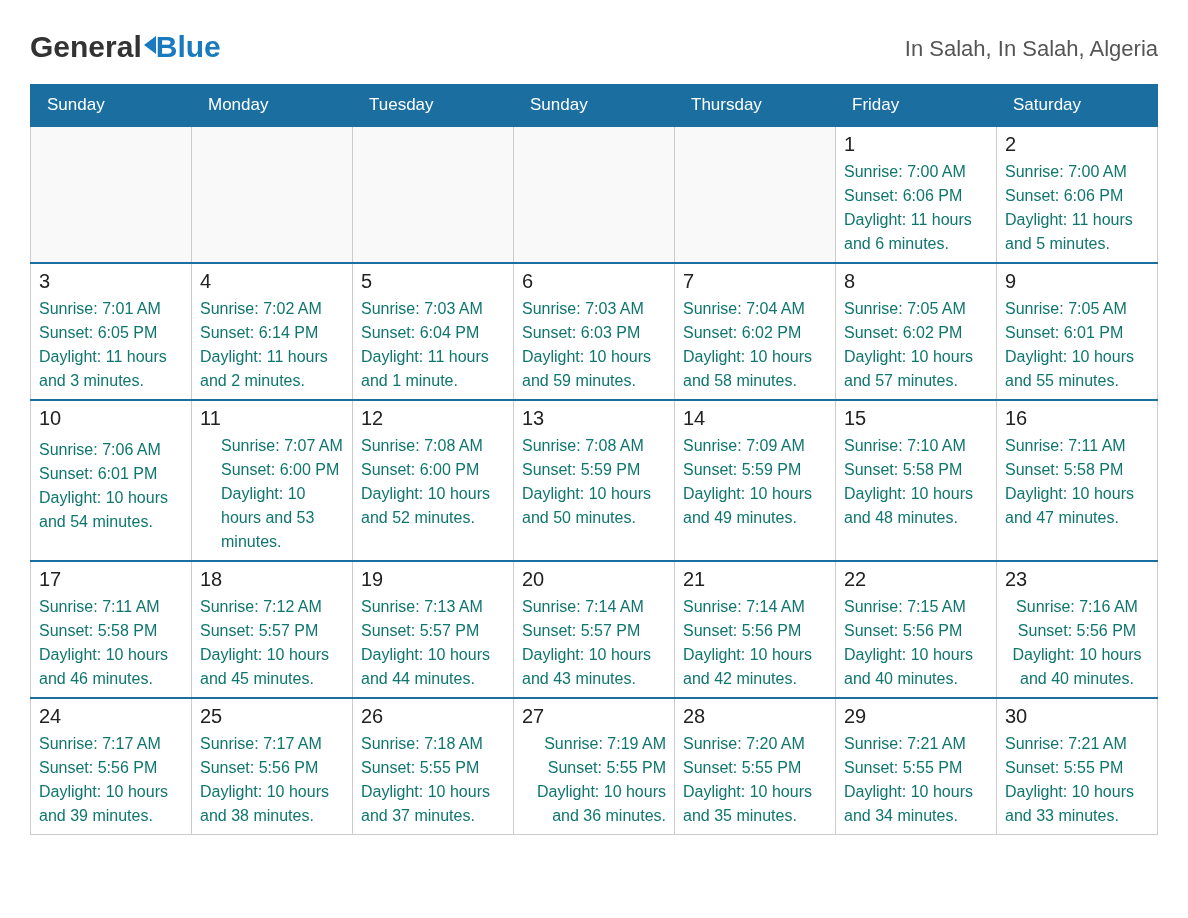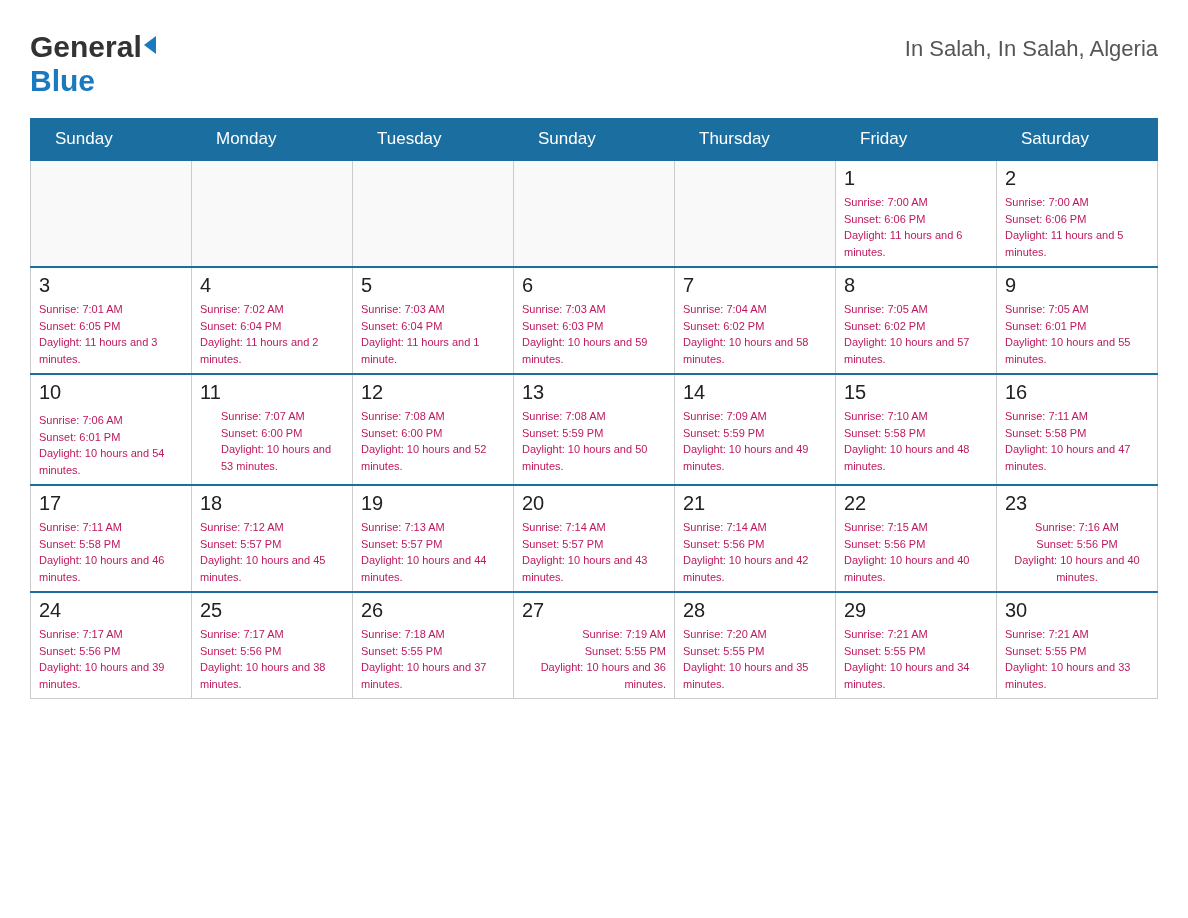--- a/index.html
+++ b/index.html
@@ -11,21 +11,20 @@
       min-height: 918px;
     }
     .header {
       display: flex;
       justify-content: space-between;
       align-items: flex-start;
       margin-bottom: 20px;
     }
     .logo {
       display: flex;
-      flex-direction: column;
       align-items: flex-start;
     }
     .title-section {
       text-align: right;
     }
     .month-year {
       font-size: 52px;
       font-weight: normal;
       color: #222;
       line-height: 1.1;
@@ -36,21 +35,21 @@
       margin-top: 6px;
     }
     .calendar {
       width: 100%;
       border-collapse: collapse;
       border: 1px solid #aaa;
     }
     .calendar th {
       background-color: #1a6fa0;
       color: #fff;
-      padding: 10px 24px;
+      padding: 10px 16px;
       font-size: 17px;
       font-weight: normal;
       text-align: left;
       border: 1px solid #1a6fa0;
       margin-top: 40px;
     }
     .calendar td {
       vertical-align: top;
       padding: 6px 8px;
       border: 1px solid #ccc;
@@ -60,22 +59,22 @@
       color: #333;
     }
     .day-number {
       font-size: 20px;
       color: #222;
       font-weight: normal;
       display: block;
       margin-bottom: 4px;
     }
     .day-info {
-      font-size: 11px;
-      color: #be185d;
+      font-size: 16px;
+      color: #0f766e;
       line-height: 1.5;
     }
     .empty-cell {
       background: #f9f9f9;
     }
     tr.week-row td {
       border-top: 2px solid #1a6fa0;
     }
     .logo-row {
       display: flex;
@@ -158,21 +157,21 @@
       <tr class="week-row">
         <td>
           <span class="day-number">3</span>
           <div class="day-info" style="white-space: pre-line;">Sunrise: 7:01 AM
 Sunset: 6:05 PM
 Daylight: 11 hours and 3 minutes.</div>
         </td>
         <td>
           <span class="day-number">4</span>
           <div class="day-info" style="white-space: pre-line;">Sunrise: 7:02 AM
-Sunset: 6:04 PM
+Sunset: 6:14 PM
 Daylight: 11 hours and 2 minutes.</div>
         </td>
         <td>
           <span class="day-number">5</span>
           <div class="day-info" style="white-space: pre-line;">Sunrise: 7:03 AM
 Sunset: 6:04 PM
 Daylight: 11 hours and 1 minute.</div>
         </td>
         <td>
           <span class="day-number">6</span>

